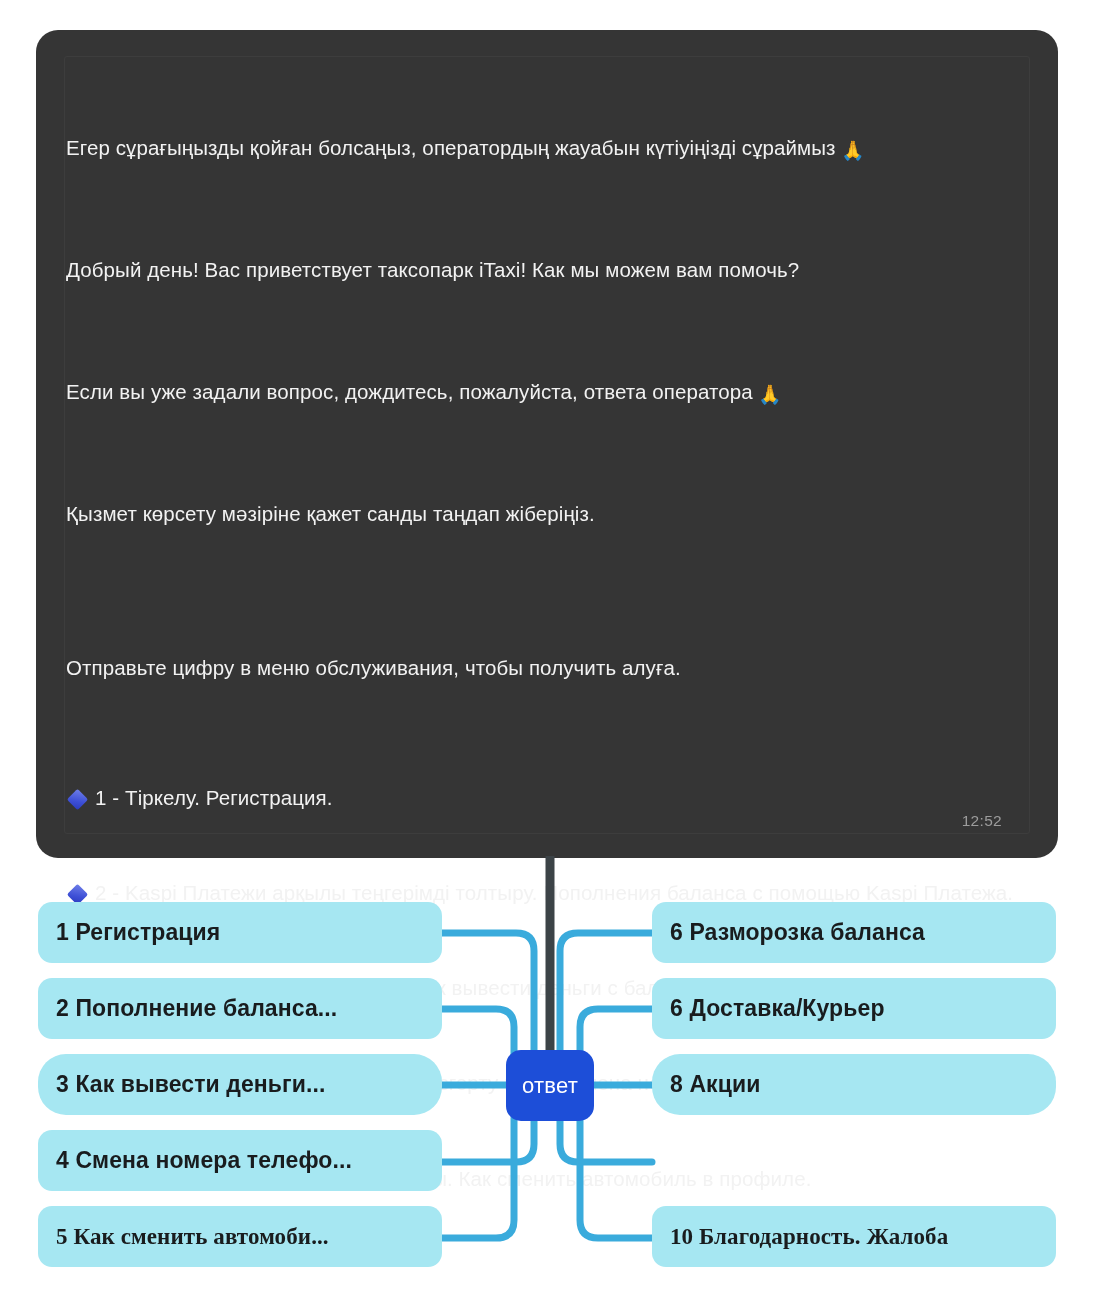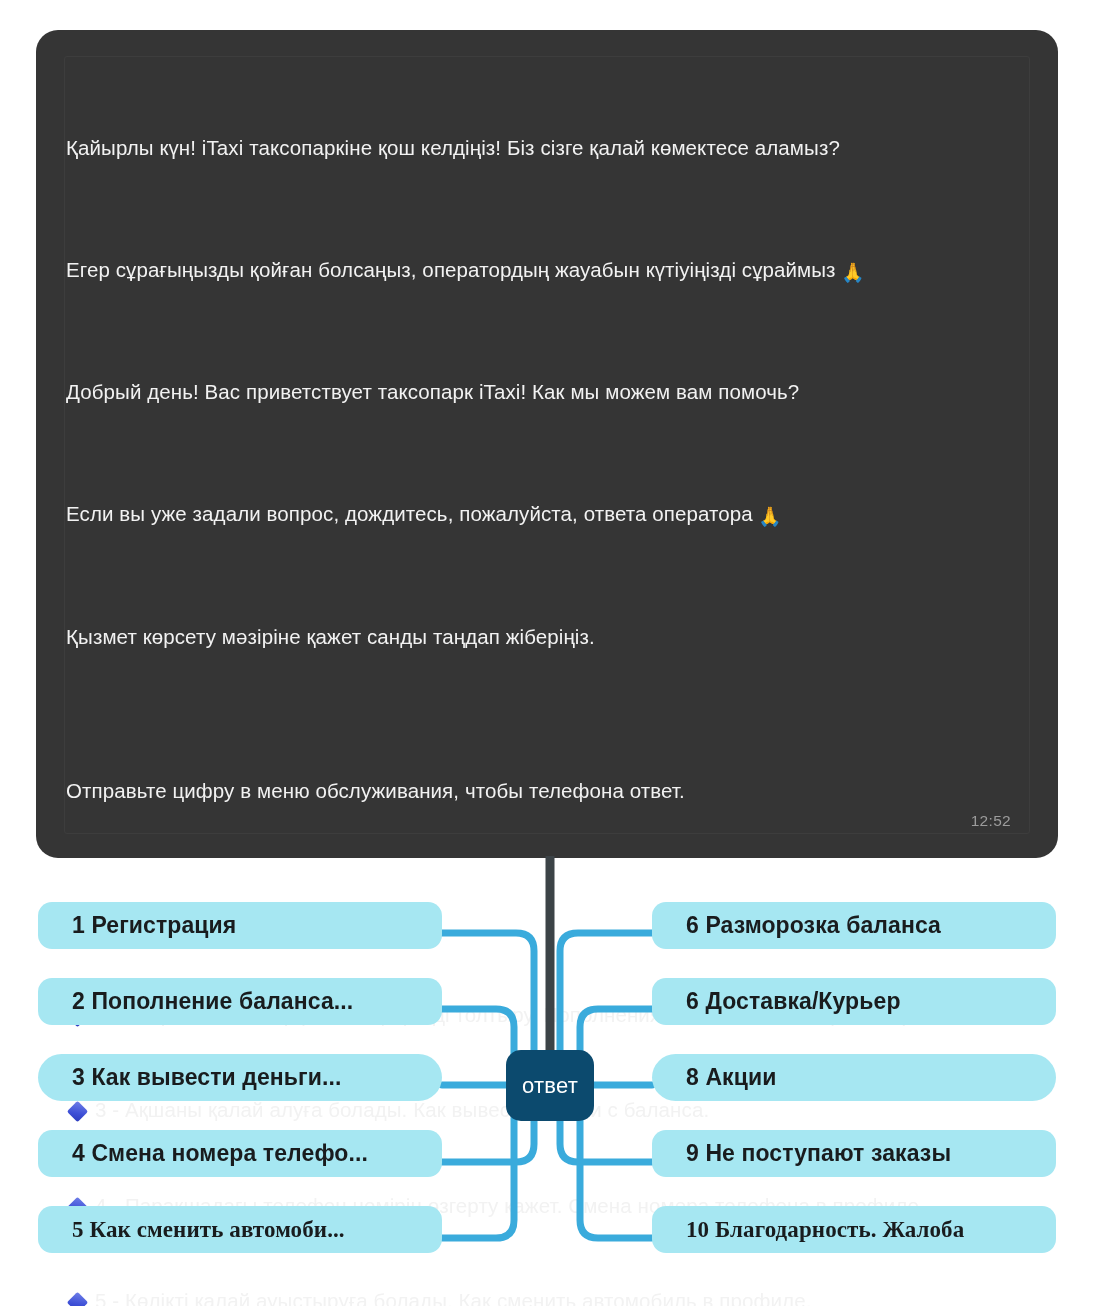--- a/index.html
+++ b/index.html
@@ -71,21 +71,21 @@
   }
   .pray {
     display: inline-block;
     font-size: 19px;
     line-height: 1;
     position: relative;
     top: 2px;
   }
   #bubble-time {
     position: absolute;
-    right: 47px;
+    right: 56px;
     bottom: 28px;
     font-size: 15.5px;
     color: #9c9c9c;
     letter-spacing: 0.3px;
   }
 
   
   #mindmap {
     position: absolute;
     left: 0;
@@ -101,22 +101,22 @@
     height: 450px;
   }
 
   .node-btn {
     position: absolute;
     background: #a6e7f2;
     border-radius: 14px;
     display: flex;
     align-items: center;
     box-sizing: border-box;
-    padding: 0 34px;
-    height: 47px;
+    padding: 0 18px;
+    height: 61px;
     color: #191c1e;
     font-size: 23px;
     font-weight: bold;
     letter-spacing: 0.1px;
     white-space: nowrap;
     overflow: hidden;
   }
   .left-btn  { left: 38px;  width: 404px; }
   .right-btn { left: 652px; width: 404px; }
 
@@ -125,44 +125,43 @@
   .row3 { top: 198px; border-radius: 28px; }
   .row4 { top: 274px; }
   .row5 { top: 350px; font-family: Liberation Serif, serif; }
 
   #center-node {
     position: absolute;
     left: 506px;
     top: 194px;
     width: 88px;
     height: 71px;
-    background: #0c4a6e;
+    background: #1d4ed8;
     border-radius: 15px;
     display: flex;
     align-items: center;
     justify-content: center;
     color: #ffffff;
     font-size: 22px;
     letter-spacing: 0.2px;
   }
 </style>
 </head>
 <body>
 
 <div id="chat-bubble">
   <div id="bubble-inner-frame"></div>
 
   <div id="bubble-text">
-    <p class="para">Қайырлы күн! iTaxi таксопаркіне қош келдіңіз! Біз сізге қалай көмектесе аламыз?</p>
     <p class="para"><span>Егер сұрағыңызды қойған болсаңыз, оператордың жауабын күтіуіңізді сұраймыз </span><span class="pray">🙏</span></p>
     <p class="para">Добрый день! Вас приветствует таксопарк iTaxi! Как мы можем вам помочь?</p>
     <p class="para"><span>Если вы уже задали вопрос, дождитесь, пожалуйста, ответа оператора </span><span class="pray">🙏</span></p>
     <p class="para">Қызмет көрсету мәзіріне қажет санды таңдап жіберіңіз.</p>
 
-    <p class="menu-head">Отправьте цифру в меню обслуживания, чтобы телефона ответ.</p>
+    <p class="menu-head">Отправьте цифру в меню обслуживания, чтобы получить алуға.</p>
 
     <p class="menu-item"><span class="diamond"></span><span>1 - Тіркелу. Регистрация.</span></p>
     <p class="menu-item"><span class="diamond"></span><span>2 - Kaspi Платежи арқылы теңгерімді толтыру. Пополнения баланса с помощью Kaspi Платежа.</span></p>
     <p class="menu-item"><span class="diamond"></span><span>3 - Ақшаны қалай алуға болады. Как вывести деньги с баланса.</span></p>
     <p class="menu-item"><span class="diamond"></span><span>4 - Парақшадағы телефон нөмірін өзгерту қажет. Смена номера телефона в профиле.</span></p>
     <p class="menu-item"><span class="diamond"></span><span>5 - Көлікті қалай ауыстыруға болады. Как сменить автомобиль в профиле.</span></p>
     
     
     
     
@@ -195,16 +194,15 @@
 
   <div class="node-btn left-btn row1">1 Регистрация</div>
   <div class="node-btn left-btn row2">2 Пополнение баланса...</div>
   <div class="node-btn left-btn row3">3 Как вывести деньги...</div>
   <div class="node-btn left-btn row4">4 Смена номера телефо...</div>
   <div class="node-btn left-btn row5">5 Как сменить автомоби...</div>
 
   <div class="node-btn right-btn row1">6 Разморозка баланса</div>
   <div class="node-btn right-btn row2">6 Доставка/Курьер</div>
   <div class="node-btn right-btn row3">8 Акции</div>
-  <div class="node-btn right-btn row4">9 Не поступают заказы</div>
   <div class="node-btn right-btn row5">10 Благодарность. Жалоба</div>
 
 </div>
 
 </body></html>

